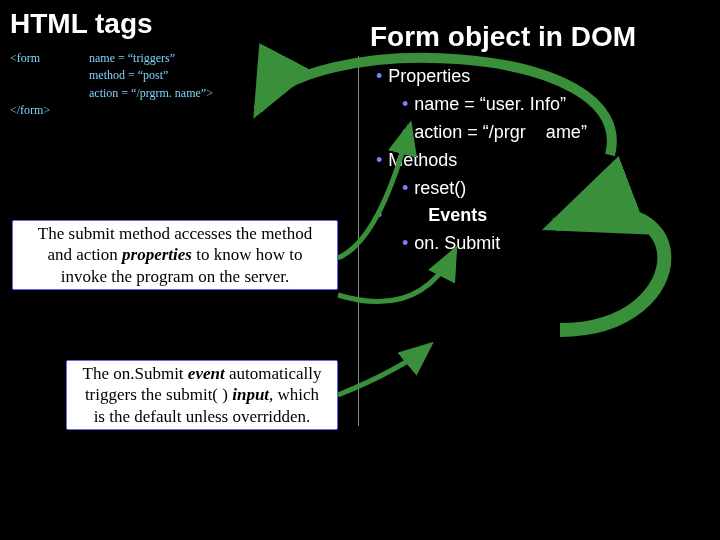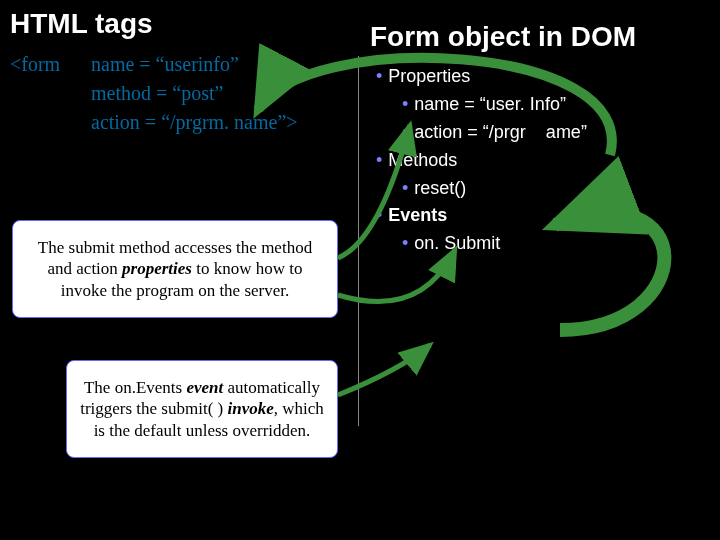--- a/index.html
+++ b/index.html
@@ -33,44 +33,44 @@
     height: 370px;
     background: #888;
   }
   .title {
     font-size: 28px;
     font-weight: bold;
     color: #fff;
     margin-bottom: 10px;
   }
   .code {
-    color: #0369a1;
-    font-size: 20px;
+    color: #7dd3fc;
+    font-size: 12px;
     font-family: "Times New Roman", serif;
     line-height: 1.45;
   }
   .code .tag { display: inline-block; width: 76px; vertical-align: top; }
   .code .attrs { display: inline-block; }
   .bullets {
     color: #fff;
     font-size: 18px;
     line-height: 1.55;
     font-family: Verdana, Arial, sans-serif;
   }
   .bullets .b1 { padding-left: 6px; }
   .bullets .b2 { padding-left: 32px; }
   .dot { color: #7a7fff; margin-right: 6px; }
-  .bold { font-weight: bold; }
+  .bold { font-weight: bold; margin-left: 40px; }
   .callout {
     position: absolute;
     background: #fff;
     color: #000;
     border: 1px solid #646aff;
-    border-radius: 8px;
-    padding: 16px 12px;
+    border-radius: 2px;
+    padding: 2px 12px;
     font-family: "Times New Roman", serif;
     font-size: 17px;
     text-align: center;
     line-height: 1.25;
   }
   .callout em { font-style: italic; font-weight: bold; }
   #callout1 { left: 12px; top: 220px; width: 326px; }
   #callout2 { left: 66px; top: 360px; width: 272px; }
   
   svg.overlay {
@@ -82,25 +82,26 @@
 </style>
 </head>
 <body>
 
 <div class="col-left">
   <div class="title">HTML tags</div>
   <div class="code">
     <div>
       <span class="tag">&lt;form</span>
       <span class="attrs">
-        <div>name = “userinfo”</div>
+        <div>name = “triggers”</div>
         <div>method = “post”</div>
         <div>action = “/prgrm. name”&gt;</div>
       </span>
     </div>
+    <div>&lt;/form&gt;</div>
   </div>
 </div>
 
 <div class="divider"></div>
 
 <div class="col-right">
   <div class="title">Form object in DOM</div>
   <div class="bullets">
     <div class="b1"><span class="dot">•</span><span>Properties</span></div>
     <div class="b2"><span class="dot">•</span><span>name = “user. Info”</span></div>
@@ -110,21 +111,21 @@
     <div class="b1"><span class="dot">•</span><span class="bold">Events</span></div>
     <div class="b2"><span class="dot">•</span><span>on. Submit</span></div>
   </div>
 </div>
 
 <div class="callout" id="callout1">
   <span>The submit method accesses the method and action </span><em>properties</em><span> to know how to invoke the program on the server.</span>
 </div>
 
 <div class="callout" id="callout2">
-  <span>The on.Events </span><em>event</em><span> automatically triggers the submit( ) </span><em>invoke</em><span>, which is the default unless overridden.</span>
+  <span>The on.Submit </span><em>event</em><span> automatically triggers the submit( ) </span><em>input</em><span>, which is the default unless overridden.</span>
 </div>
 
 <svg class="overlay">
   <defs>
     <marker id="ah" markerWidth="10" markerHeight="10" refX="6" refY="3" orient="auto">
       <path d="M0,0 L7,3 L0,6 Z" fill="#3a8f3a"></path>
     </marker>
   </defs>
 
   <path d="M338,258 Q380,240 410,125" stroke="#3a8f3a" stroke-width="5" fill="none" marker-end="url(#ah)"></path>

